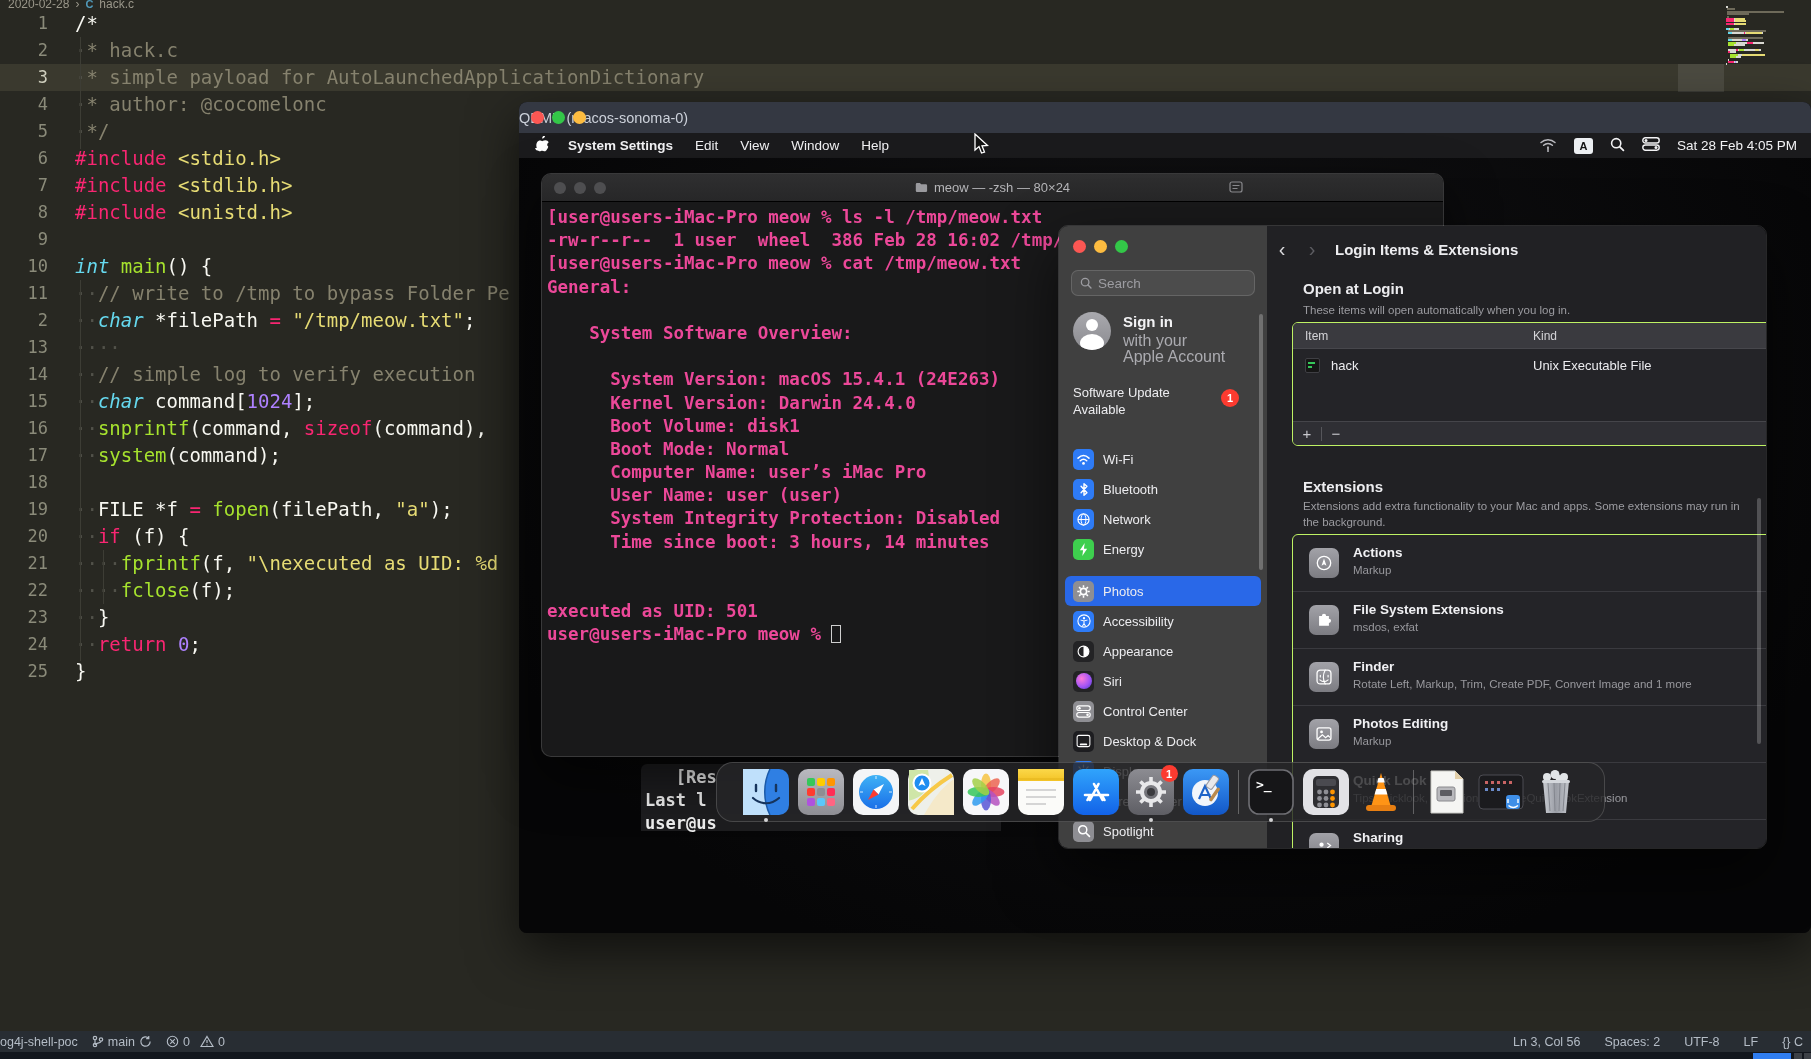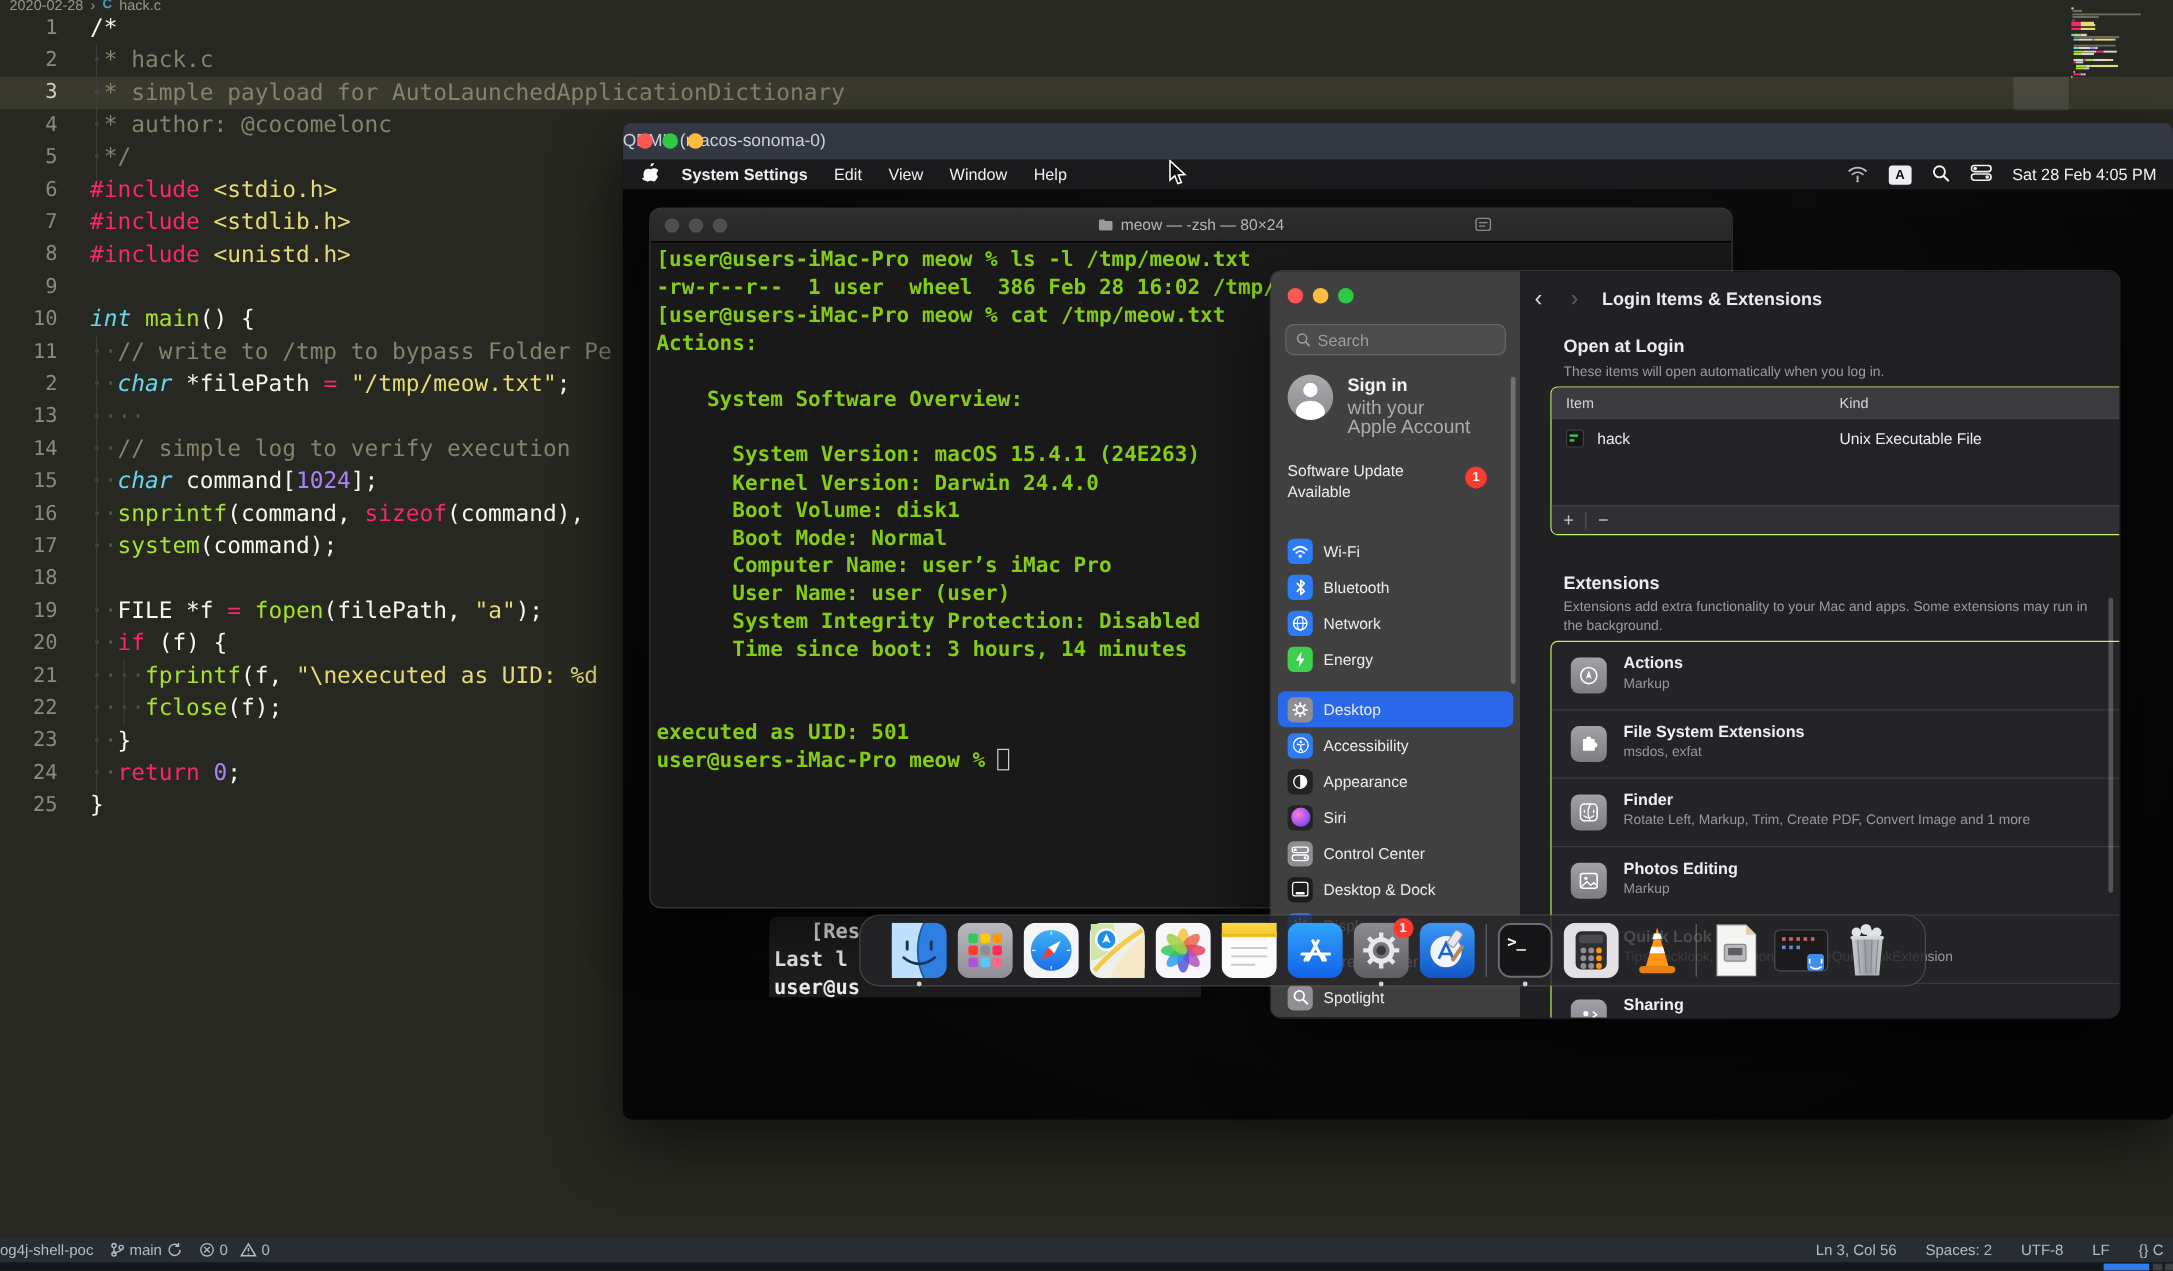--- a/index.html
+++ b/index.html
@@ -53,21 +53,21 @@
   .dsk-photo { position:absolute; left:1065px; top:79px; width:58px; height:36px; border-radius:3px; background:linear-gradient(#9fc7ee 45%, #4d7a3a 45%); box-shadow:0 0 0 1px rgba(255,255,255,0.25); }
   .dsk-shot { position:absolute; left:1181px; top:76px; width:62px; height:42px; background:#141416; border:2px solid #e8e8ea; border-radius:2px; }
 
   
   #terminal { position:absolute; left:541px; top:173px; width:903px; height:584px; background:rgba(26,26,27,0.97); border-radius:10px; border:1px solid rgba(255,255,255,0.14); box-shadow:0 20px 50px rgba(0,0,0,0.55); overflow:hidden; }
   #term-titlebar { height:28px; background:linear-gradient(#2f2f30,#272728); display:flex; align-items:center; position:relative; border-bottom:1px solid #000; }
   #term-titlebar .tl { width:12px; height:12px; background:#4e4e50; margin-right:8px; }
   #term-titlebar .tl-wrap { position:absolute; left:12px; display:flex; }
   #term-title { width:100%; text-align:center; color:#b5b5b8; font-size:13px; display:flex; justify-content:center; align-items:center; gap:6px; }
   #term-proxy-icon { position:absolute; right:200px; top:6px; color:#8a8a8e; }
-  #term-body { padding:5px 0 0 5px; font-family:"DejaVu Sans Mono", monospace; font-size:17.5px; font-weight:600; color:#84cc16; }
+  #term-body { padding:5px 0 0 5px; font-family:"DejaVu Sans Mono", monospace; font-size:17.5px; font-weight:600; color:#ec4899; }
   .term-line { height:23.2px; white-space:pre; }
   .term-cursor { display:inline-block; width:10px; height:18px; border:1.5px solid #cfcfcf; vertical-align:-3px; }
 
   
   #term-frag { position:absolute; left:641px; top:764px; width:360px; height:67px; background:#1d1d1f; border-radius:6px 6px 0 0; font-family:"DejaVu Sans Mono", monospace; font-size:17px; font-weight:600; color:#ededed; padding:3px 0 0 4px; }
   #term-frag .term-line { height:22.8px; }
 
   
   #settings { position:absolute; left:1058px; top:225px; width:709px; height:624px; border-radius:10px; overflow:hidden; display:flex; box-shadow:0 25px 60px rgba(0,0,0,0.6); border:1px solid rgba(255,255,255,0.13); }
   #ss-sidebar { width:208px; background:#404040; position:relative; flex-shrink:0;padding-left:28px; }
@@ -321,21 +321,21 @@
       </div>
       <span id="term-proxy-icon"><svg width="14" height="14" viewBox="0 0 14 14">
             <rect x="1" y="2" width="12" height="10" rx="2" fill="none" stroke="#8a8a8e" stroke-width="1.2"></rect>
             <path d="M3.5 5.5 h7 M3.5 8.5 h5" stroke="#8a8a8e" stroke-width="1.1"></path>
           </svg></span>
     </div>
     <div id="term-body">
         <div class="term-line">[user@users-iMac-Pro meow % ls -l /tmp/meow.txt</div>
         <div class="term-line">-rw-r--r--  1 user  wheel  386 Feb 28 16:02 /tmp/meow.txt</div>
         <div class="term-line">[user@users-iMac-Pro meow % cat /tmp/meow.txt</div>
-        <div class="term-line">Actions:</div>
+        <div class="term-line">General:</div>
         <div class="term-line"></div>
         <div class="term-line">    System Software Overview:</div>
         <div class="term-line"></div>
         <div class="term-line">      System Version: macOS 15.4.1 (24E263)</div>
         <div class="term-line">      Kernel Version: Darwin 24.4.0</div>
         <div class="term-line">      Boot Volume: disk1</div>
         <div class="term-line">      Boot Mode: Normal</div>
         <div class="term-line">      Computer Name: user’s iMac Pro</div>
         <div class="term-line">      User Name: user (user)</div>
         <div class="term-line">      System Integrity Protection: Disabled</div>
@@ -412,21 +412,21 @@
           </div>
           <div class="ss-item gap selected">
             <span class="ss-ico" style="background: rgb(142, 142, 147);">
               <svg width="15" height="15" viewBox="0 0 24 24">
                 <circle cx="12" cy="12" r="5" fill="none" stroke="#fff" stroke-width="2.6"></circle>
                 <g stroke="#fff" stroke-width="2.4">
                   <path d="M12 2 v3.5 M12 18.5 V22 M2 12 h3.5 M18.5 12 H22 M4.9 4.9 l2.5 2.5 M16.6 16.6 l2.5 2.5 M19.1 4.9 l-2.5 2.5 M7.4 16.6 l-2.5 2.5"></path>
                 </g>
               </svg>
             </span>
-            <span>Desktop</span>
+            <span>Photos</span>
           </div>
           <div class="ss-item">
             <span class="ss-ico" style="background: rgb(46, 123, 246);">
               <svg width="16" height="16" viewBox="0 0 22 22">
                 <circle cx="11" cy="11" r="8.4" fill="none" stroke="#fff" stroke-width="1.5"></circle>
                 <circle cx="11" cy="7.2" r="1.6" fill="#fff"></circle>
                 <path d="M6.8 9.8 l4.2 1.2 4.2 -1.2 M11 11 v3.4 l-2 3.6 M11 14.4 l2 3.6" fill="none" stroke="#fff" stroke-width="1.4" stroke-linecap="round"></path>
               </svg>
             </span>
             <span>Accessibility</span>

